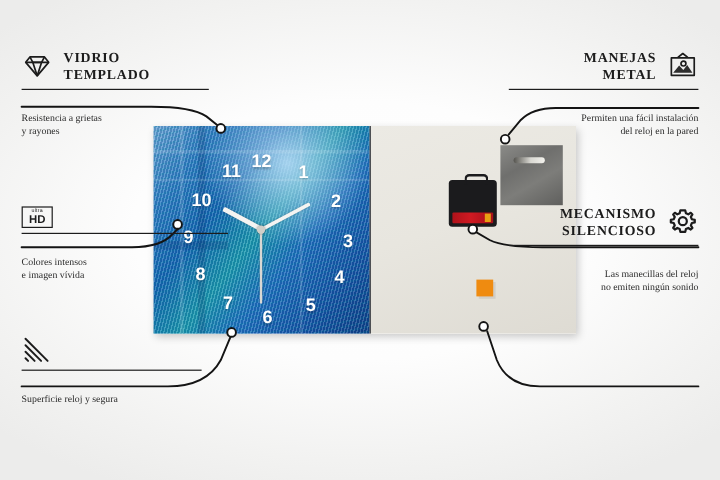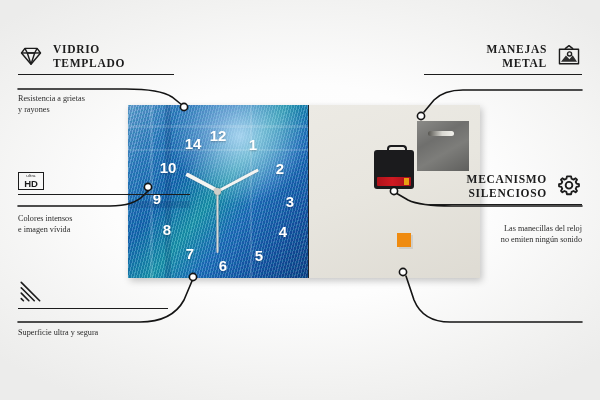--- a/index.html
+++ b/index.html
@@ -160,21 +160,21 @@
     box-shadow: 2px 2px 0 rgba(0,0,0,0.08);
   }
 
   
   .feature {
     position: absolute;
     z-index: 8;
   }
   .feat-head {
     display: flex;
-    align-items: center;
+    align-items: flex-start;
     gap: 9px;
   }
   .feature.right .feat-head {
     flex-direction: row-reverse;
   }
   .feat-icon {
     width: 26px;
     height: 26px;
     flex: 0 0 26px;
     display: block;
@@ -267,21 +267,21 @@
       <span class="numeral" style="left:125px;top:39px;">1</span>
       <span class="numeral" style="left:152px;top:63px;">2</span>
       <span class="numeral" style="left:162px;top:96px;">3</span>
       <span class="numeral" style="left:155px;top:126px;">4</span>
       <span class="numeral" style="left:131px;top:150px;">5</span>
       <span class="numeral" style="left:95px;top:160px;">6</span>
       <span class="numeral" style="left:62px;top:148px;">7</span>
       <span class="numeral" style="left:39px;top:124px;">8</span>
       <span class="numeral" style="left:29px;top:93px;">9</span>
       <span class="numeral" style="left:40px;top:62px;">10</span>
-      <span class="numeral" style="left:65px;top:38px;">14</span>
+      <span class="numeral" style="left:65px;top:38px;">11</span>
 
       <div class="hand" id="hand-second"></div>
       <div class="hand" id="hand-hour"></div>
       <div class="hand" id="hand-minute"></div>
       <div id="hand-cap"></div>
     </div>
 
     <div id="back-panel">
       <div id="hanger-plate">
         <div id="hanger-slot"></div>
@@ -332,37 +332,39 @@
       <svg class="feat-icon" viewBox="0 0 24 24">
         <g fill="none" stroke="#1c1c1c" stroke-width="1.5" stroke-linecap="round">
           <path d="M3 4 L20 21"></path>
           <path d="M3 9 L15 21"></path>
           <path d="M3 14 L10 21"></path>
           <path d="M3 19 L5 21"></path>
         </g>
       </svg>
     </div>
     <div class="rule"></div>
-    <div class="feat-desc">Superficie ultra y segura</div>
+    <div class="feat-desc">Superficie reloj y segura</div>
   </div>
 
   <div class="feature right" style="left:424px; top:42px; width:158px;">
     <div class="feat-head">
       <svg class="feat-icon" viewBox="0 0 24 24">
         <g fill="none" stroke="#1c1c1c" stroke-width="1.3" stroke-linejoin="round">
           <path d="M8.2 5.4 L12 2.4 L15.8 5.4"></path>
           <rect x="3.2" y="5.8" width="17.6" height="13.4"></rect>
           <path d="M4.6 17.2 L9.2 11.6 L12.4 15 L15.4 11.2 L19.4 17.2 Z" fill="#1c1c1c" stroke="none" opacity="0.92"></path>
           <circle cx="12.5" cy="10.1" r="1.9" fill="none"></circle>
         </g>
       </svg>
       <div class="feat-title">MANEJAS
 METAL</div>
     </div>
     <div class="rule"></div>
+    <div class="feat-desc">Permiten una fácil instalación
+del reloj en la pared</div>
   </div>
 
   <div class="feature right" style="left:424px; top:172px; width:158px;">
     <div class="feat-head">
       <svg class="feat-icon" viewBox="0 0 24 24">
         <g fill="none" stroke="#1c1c1c" stroke-width="1.7" stroke-linejoin="round">
           <path d="M12 3.1 L13.9 3.1 L14.4 5.3 L16.2 6.1 L18.1 4.9 L19.4 6.2 L18.2 8.1 L19 9.9 L21.2 10.4 L21.2 12.3 L19 12.8 L18.2 14.6 L19.4 16.5 L18.1 17.8 L16.2 16.6 L14.4 17.4 L13.9 19.6 L12 19.6 L10.1 19.6 L9.6 17.4 L7.8 16.6 L5.9 17.8 L4.6 16.5 L5.8 14.6 L5 12.8 L2.8 12.3 L2.8 10.4 L5 9.9 L5.8 8.1 L4.6 6.2 L5.9 4.9 L7.8 6.1 L9.6 5.3 L10.1 3.1 Z"></path>
           <circle cx="12" cy="11.35" r="3.1"></circle>
         </g>
       </svg>

